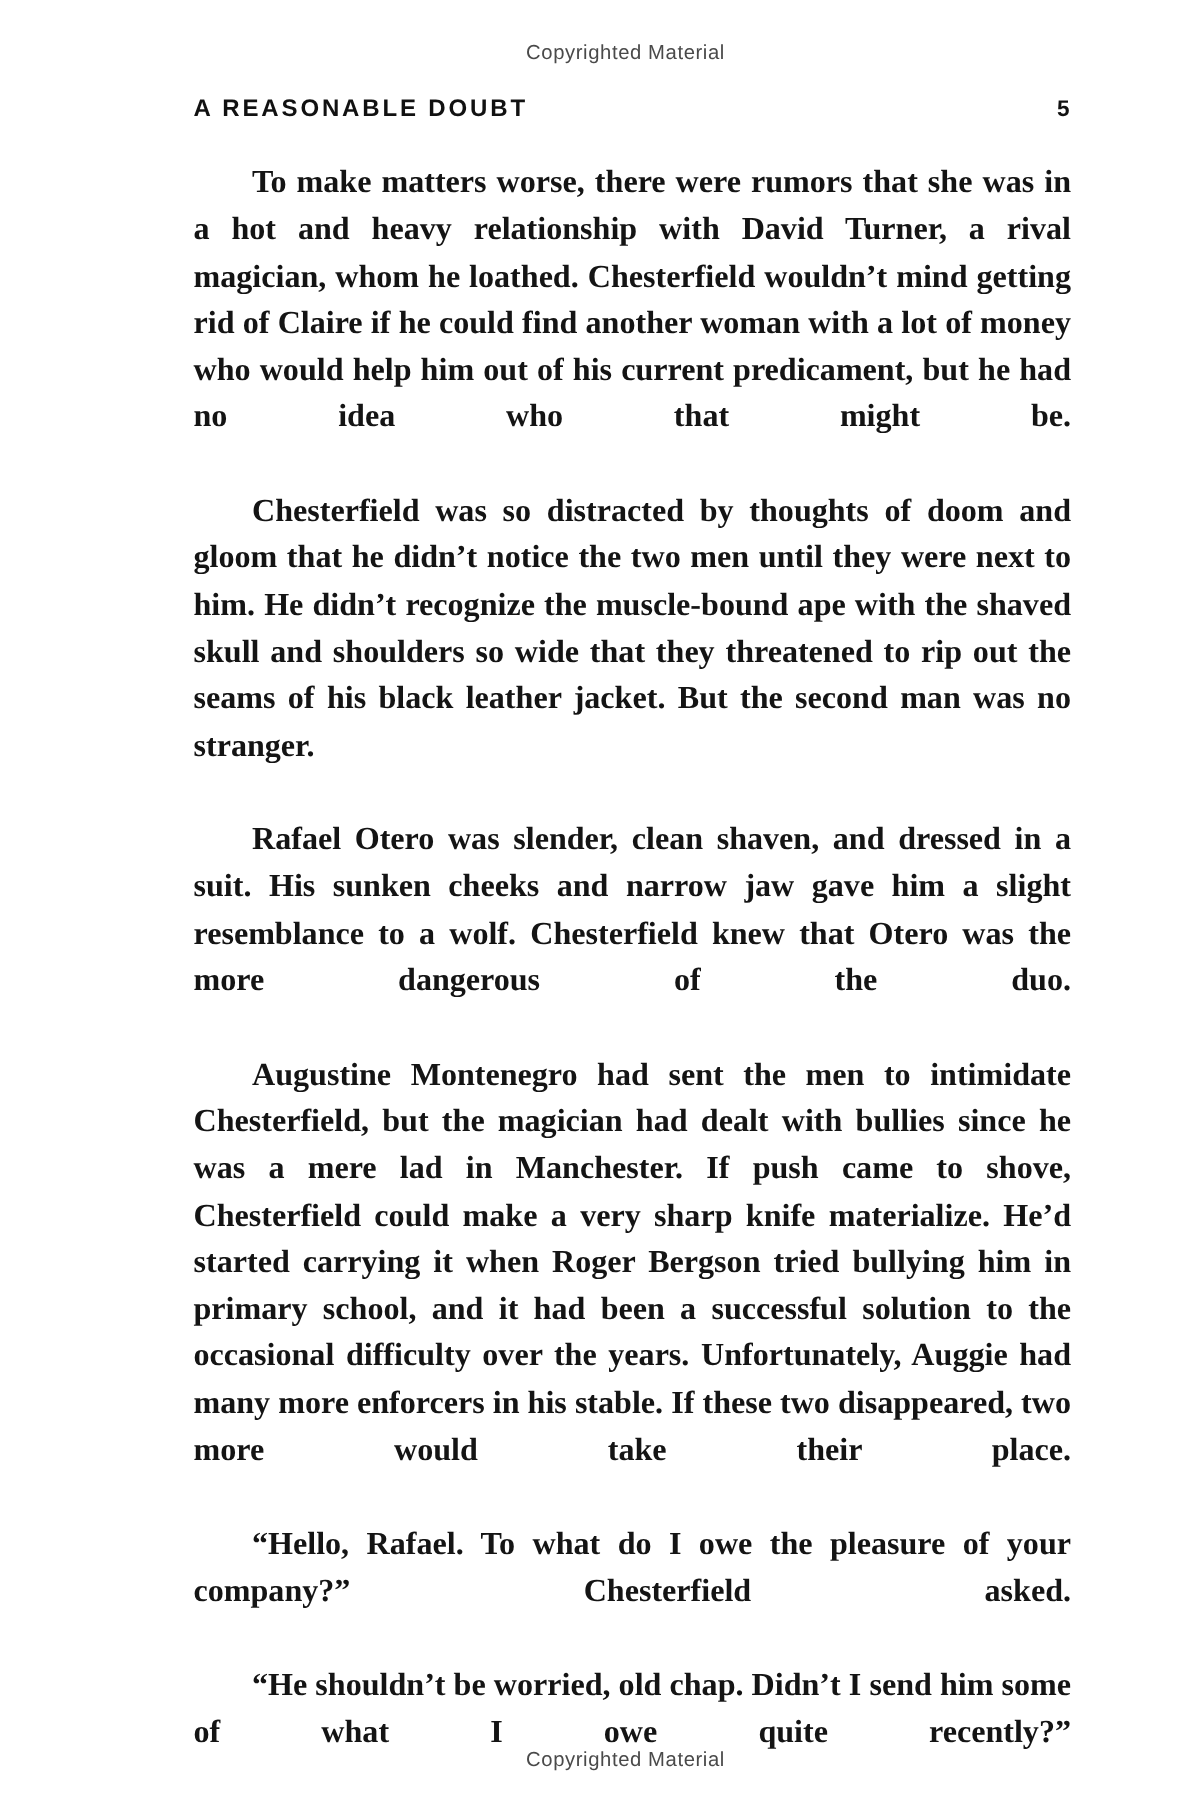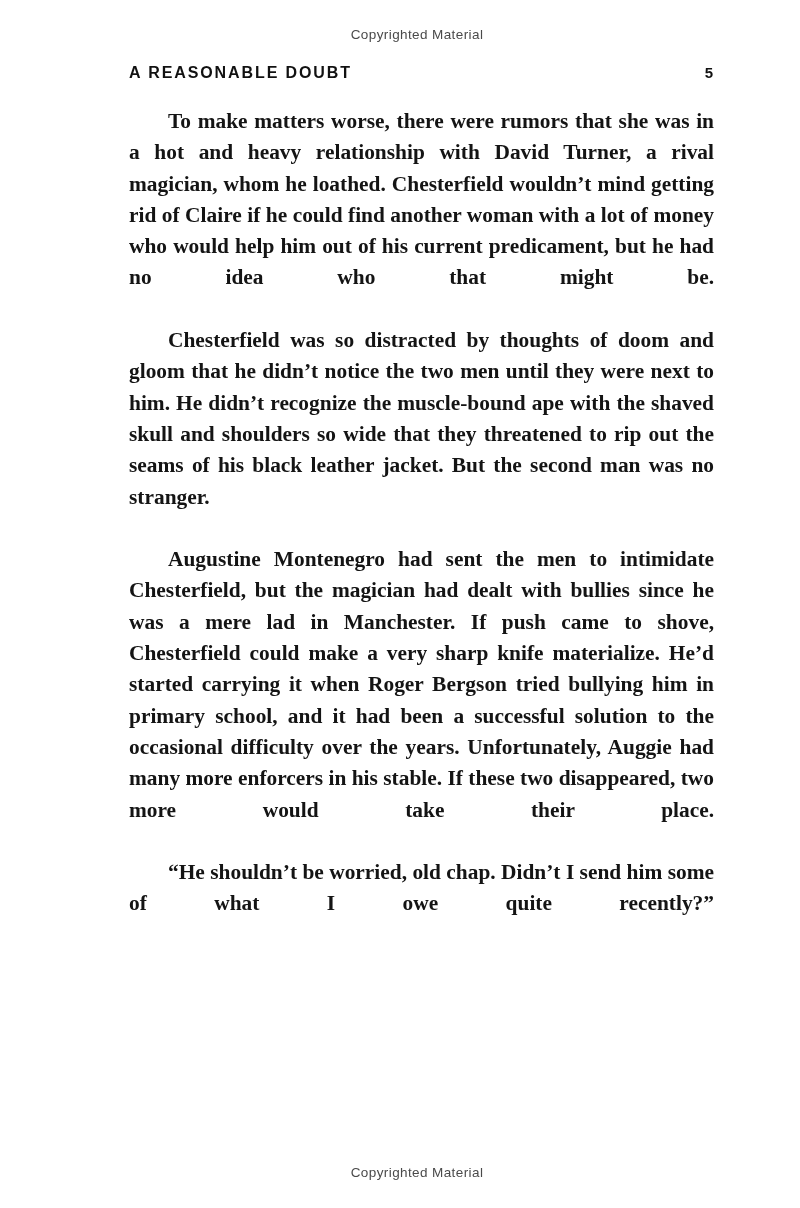--- a/index.html
+++ b/index.html
@@ -87,20 +87,22 @@
   <div class="watermark watermark-top">Copyrighted Material</div>
 
   <div class="running-head">
     <div class="running-title">A REASONABLE DOUBT</div>
     <div class="page-number">5</div>
   </div>
 
   <div class="body-text">
     <p>To make matters worse, there were rumors that she was in a hot and heavy relationship with David Turner, a rival magician, whom he loathed. Chesterfield wouldn’t mind getting rid of Claire if he could find another woman with a lot of money who would help him out of his current predicament, but he had no idea who that might be.</p>
     <p>Chesterfield was so distracted by thoughts of doom and gloom that he didn’t notice the two men until they were next to him. He didn’t recognize the muscle-bound ape with the shaved skull and shoulders so wide that they threatened to rip out the seams of his black leather jacket. But the second man was no stranger.</p>
+    <p>Rafael Otero was slender, clean shaven, and dressed in a suit. His sunken cheeks and narrow jaw gave him a slight resemblance to a wolf. Chesterfield knew that Otero was the more dangerous of the duo.</p>
     <p>Augustine Montenegro had sent the men to intimidate Chesterfield, but the magician had dealt with bullies since he was a mere lad in Manchester. If push came to shove, Chesterfield could make a very sharp knife materialize. He’d started carrying it when Roger Bergson tried bullying him in primary school, and it had been a successful solution to the occasional difficulty over the years. Unfortunately, Auggie had many more enforcers in his stable. If these two disappeared, two more would take their place.</p>
+    <p>“Hello, Rafael. To what do I owe the pleasure of your company?” Chesterfield asked.</p>
     <p>“He shouldn’t be worried, old chap. Didn’t I send him some of what I owe quite recently?”</p>
 
   </div>
 
   <div class="watermark watermark-bottom">Copyrighted Material</div>
 
 </div>
 
 </body></html>

